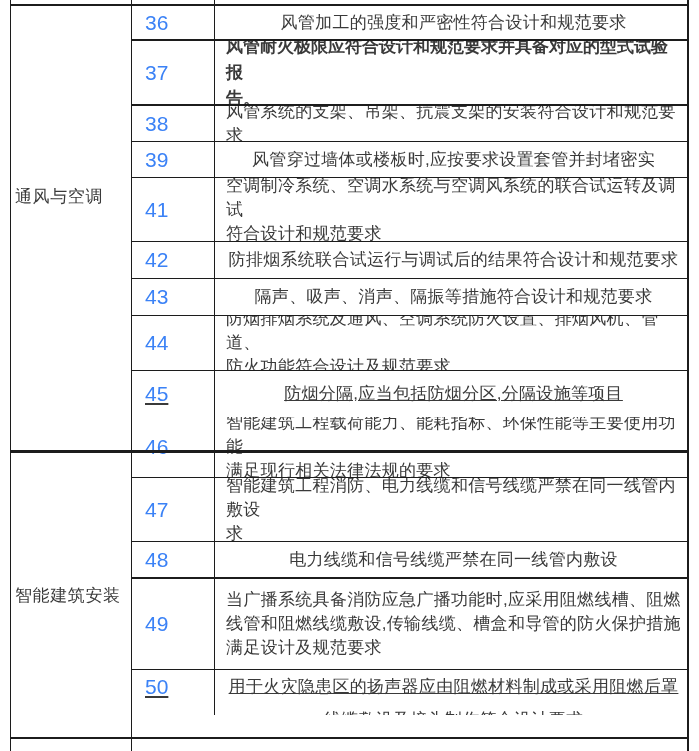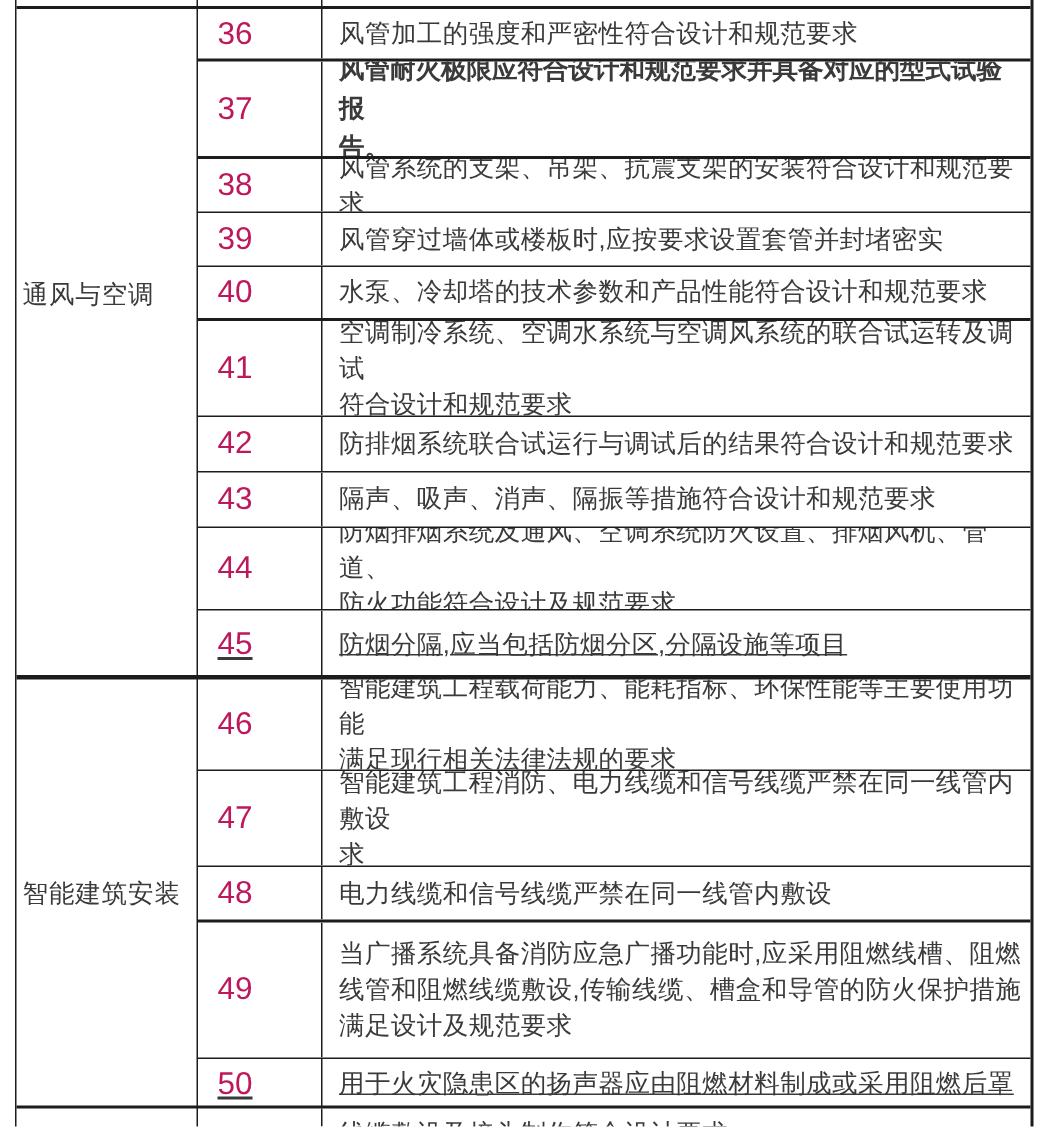--- a/index.html
+++ b/index.html
@@ -46,29 +46,30 @@
     overflow: hidden;
   }
   .row.bb0 { border-bottom: none; text-decoration: underline; }
   .row.bb2 { border-bottom-width: 2px; }
   .no {
     width: 83px; flex: 0 0 83px;
     padding-left: 13px;
     border-right: 1px solid var(--border, #1c1c1c);
     display: flex; align-items: center;
     font-size: 21px;
-    color: #be185d;
+    color: #3b82f6;
   }
   .txt {
     flex: 1;
     padding-left: 11px; padding-right: 6px;
     display: flex; align-items: center;
     font-size: 17px;
     letter-spacing: 0.3px;
     line-height: 24px;
+    justify-content: center;
   }
   .txt span { display: block; white-space: pre-line; }
   .txt span.bold { font-weight: bold; letter-spacing: 0; line-height: 26px; }
   .row.partial .txt { align-items: flex-start; padding-top: 5px; }
   .hline {
     position: absolute;
     left: 0; width: 100%;
     background: var(--border, #1c1c1c);
     z-index: 3;
   }
@@ -131,28 +132,20 @@
 
     <div class="row" style="height:36px">
       <div class="no">
           <span>39</span>
         </div>
       <div class="txt">
           <span>风管穿过墙体或楼板时,应按要求设置套管并封堵密实</span>
         </div>
     </div>
 
-    <div class="row bb2" style="height:36px">
-      <div class="no">
-          <span>40</span>
-        </div>
-      <div class="txt">
-          <span>水泵、冷却塔的技术参数和产品性能符合设计和规范要求</span>
-        </div>
-    </div>
 
     <div class="row" style="height:64px">
       <div class="no">
           <span>41</span>
         </div>
       <div class="txt">
           <span>空调制冷系统、空调水系统与空调风系统的联合试运转及调试
 符合设计和规范要求</span>
         </div>
     </div>

